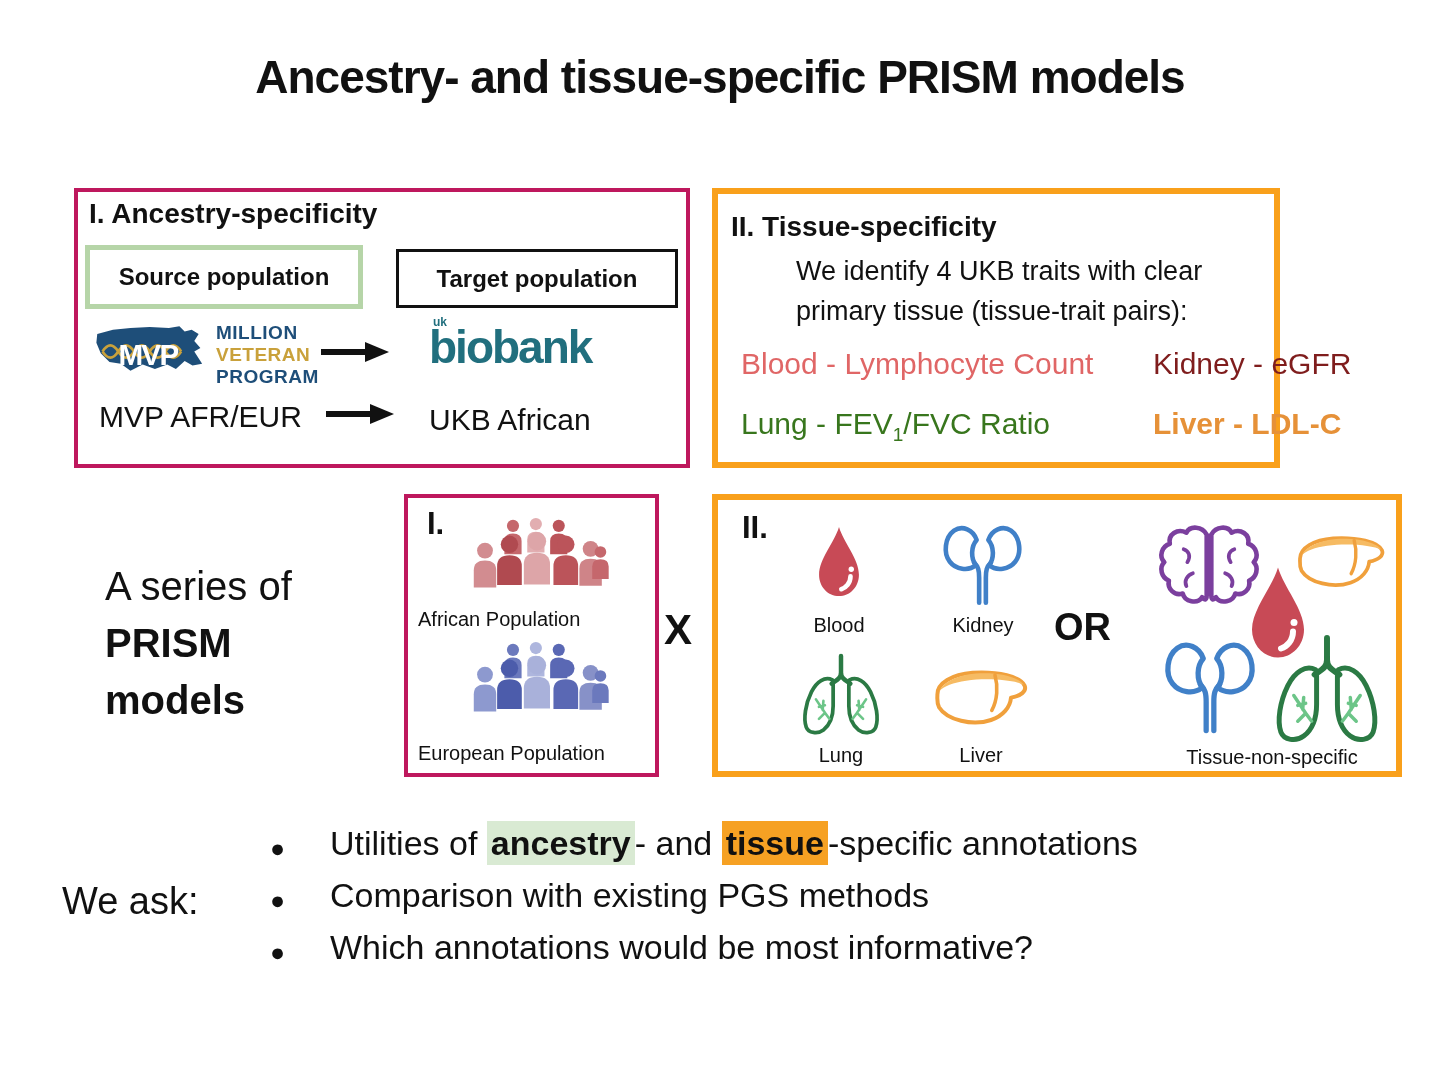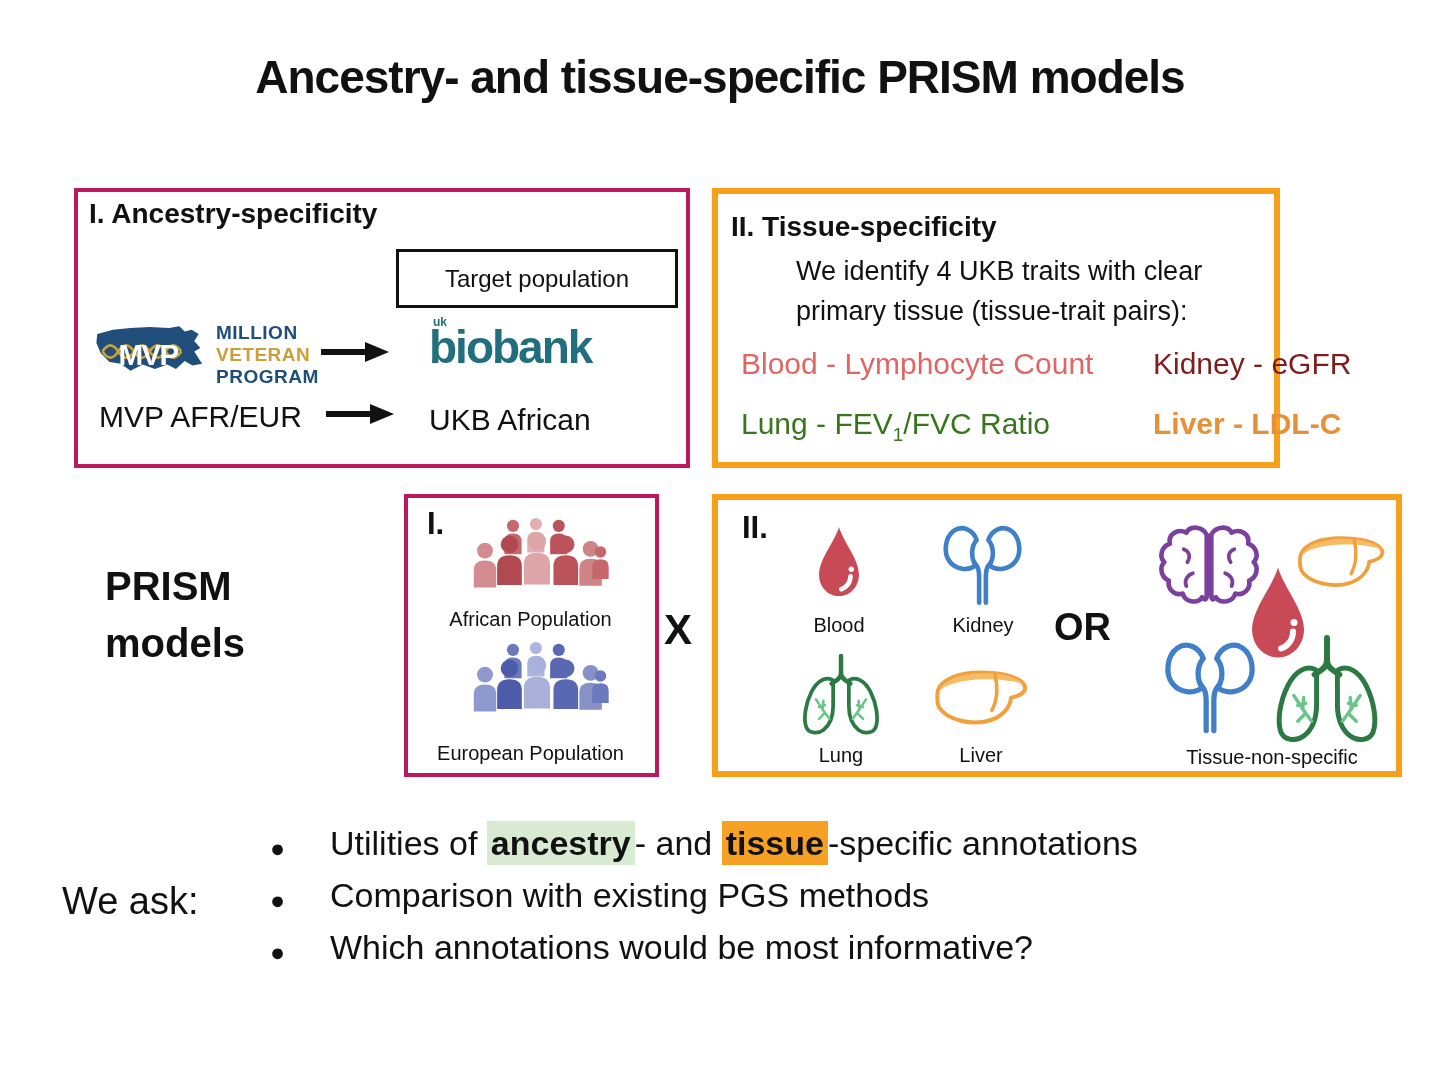--- a/index.html
+++ b/index.html
@@ -17,21 +17,21 @@
   #ancestry-box{left:74px;top:188px;width:616px;height:280px;}
   #tissue-box{left:712px;top:188px;width:568px;height:280px;}
   #population-box{left:404px;top:494px;width:255px;height:283px;}
   #organ-box{left:712px;top:494px;width:690px;height:283px;}
   
   .panel-heading{font-weight:bold;font-size:28px;}
   #ancestry-heading{left:11px;top:6px;}
   #source-box{left:7px;top:53px;width:278px;height:64px;border:5px solid #b6d5a8;
     display:flex;align-items:center;justify-content:center;font-size:24px;font-weight:bold;}
   #target-box{left:318px;top:57px;width:282px;height:59px;border:3px solid #111;
-    display:flex;align-items:center;justify-content:center;font-size:24px;font-weight:normal;}
+    display:flex;align-items:center;justify-content:center;font-size:24px;font-weight:bold;}
   #mvp-logo{left:14px;top:128px;display:flex;align-items:center;gap:6px;}
   .mvp-text{font-weight:bold;font-size:19px;line-height:22px;letter-spacing:0.5px;color:#1e4e79;}
   .mvp-text .gold{color:#c9a13b;}
   #ukb-logo{left:351px;top:124px;color:#216f7e;line-height:1;}
   #ukb-logo .uk{display:block;font-size:12px;font-weight:bold;margin-left:4px;margin-bottom:-4px;}
   #ukb-logo .bb{font-size:46px;font-weight:800;letter-spacing:-2px;}
   .caption{font-size:30px;}
   #source-caption{left:21px;top:208px;}
   #target-caption{left:351px;top:211px;}
   #arrow1{left:241px;top:149px;}
@@ -45,21 +45,21 @@
   #pair-kidney{left:435px;top:153px;color:#7f1d1d;}
   #pair-lung{left:23px;top:213px;color:#38761d;}
   #pair-liver{left:435px;top:213px;color:#e69138;font-weight:bold;}
   
   #series-label{left:105px;top:558px;font-size:40px;line-height:57px;}
   #series-label .b{font-weight:bold;}
   #pop-numeral{left:19px;top:8px;font-size:31px;font-weight:bold;}
   .cluster{left:52px;width:160px;height:88px;}
   #cluster-african{top:20px;}
   #cluster-european{top:144px;}
-  .pop-label{left:10px;width:225px;text-align:center;font-size:20px;}
+  .pop-label{left:10px;width:225px;font-size:20px;}
   #african-label{top:110px;}
   #european-label{top:244px;}
   #cross-op{left:664px;top:606px;font-size:42px;font-weight:bold;}
   
   #organ-numeral{left:24px;top:10px;font-size:31px;font-weight:bold;}
   .organ-label{text-align:center;font-size:20px;}
   #icon-blood{left:98px;top:19px;width:46px;height:86px;}
   #label-blood{left:76px;top:114px;width:90px;}
   #icon-kidney{left:218px;top:19px;width:93px;height:88px;}
   #label-kidney{left:220px;top:114px;width:90px;}
@@ -130,20 +130,23 @@
       <line x1="2" y1="11" x2="50" y2="11" stroke="#111" stroke-width="6"></line>
       <polygon points="46,1 70,11 46,21" fill="#111"></polygon>
     </g>
   </defs>
 </svg>
 
 <div class="abs" id="title">Ancestry- and tissue-specific PRISM models</div>
 
 <div class="abs panel green-border" id="ancestry-box">
   <div class="abs panel-heading" id="ancestry-heading">I. Ancestry-specificity</div>
+  <div class="abs" id="source-box">
+    <span>Source population</span>
+  </div>
   <div class="abs" id="target-box">
     <span>Target population</span>
   </div>
   <div class="abs" id="mvp-logo">
     <svg width="118" height="70" viewBox="0 0 135 80">
       <path d="M6 16 L24 11 L44 9 L66 8 L88 9 L100 7 L106 13 L114 11 L122 16 L117 24 L124 32 L117 36 L126 50 L115 52 L106 47 L96 56 L86 51 L72 56 L58 51 L44 58 L33 50 L20 48 L10 38 L5 26 Z" fill="#1e4e79"></path>
       <path d="M12 36 q9 -14 18 0 q9 14 18 0 q9 -14 18 0 q9 14 18 0 q9 -14 18 0" stroke="#c9a13b" stroke-width="3" fill="none"></path>
       <path d="M12 36 q9 14 18 0 q9 -14 18 0 q9 14 18 0 q9 -14 18 0 q9 14 18 0" stroke="#c9a13b" stroke-width="3" fill="none"></path>
       <text x="64" y="52" font-size="34" font-weight="bold" fill="#ffffff" text-anchor="middle" letter-spacing="-2">MVP</text>
     </svg>
@@ -173,20 +176,21 @@
     <div>We identify 4 UKB traits with clear</div>
     <div>primary tissue (tissue-trait pairs):</div>
   </div>
   <div class="abs pair" id="pair-blood">Blood - Lymphocyte Count</div>
   <div class="abs pair" id="pair-kidney">Kidney - eGFR</div>
   <div class="abs pair" id="pair-lung"><span>Lung - FEV</span><sub>1</sub><span>/FVC Ratio</span></div>
   <div class="abs pair" id="pair-liver">Liver - LDL-C</div>
 </div>
 
 <div class="abs" id="series-label">
+  <div>A series of</div>
   <div class="b">PRISM</div>
   <div class="b">models</div>
 </div>
 
 <div class="abs panel green-border" id="population-box">
   <div class="abs" id="pop-numeral">I.</div>
   <svg class="abs cluster" id="cluster-african" viewBox="0 0 165 100">
     <use href="#person" transform="translate(38,2) scale(1.15)" fill="#c5676c"></use>
     <use href="#person" transform="translate(64,0) scale(1.15)" fill="#e2aeb1"></use>
     <use href="#person" transform="translate(90,2) scale(1.15)" fill="#bb545a"></use>

